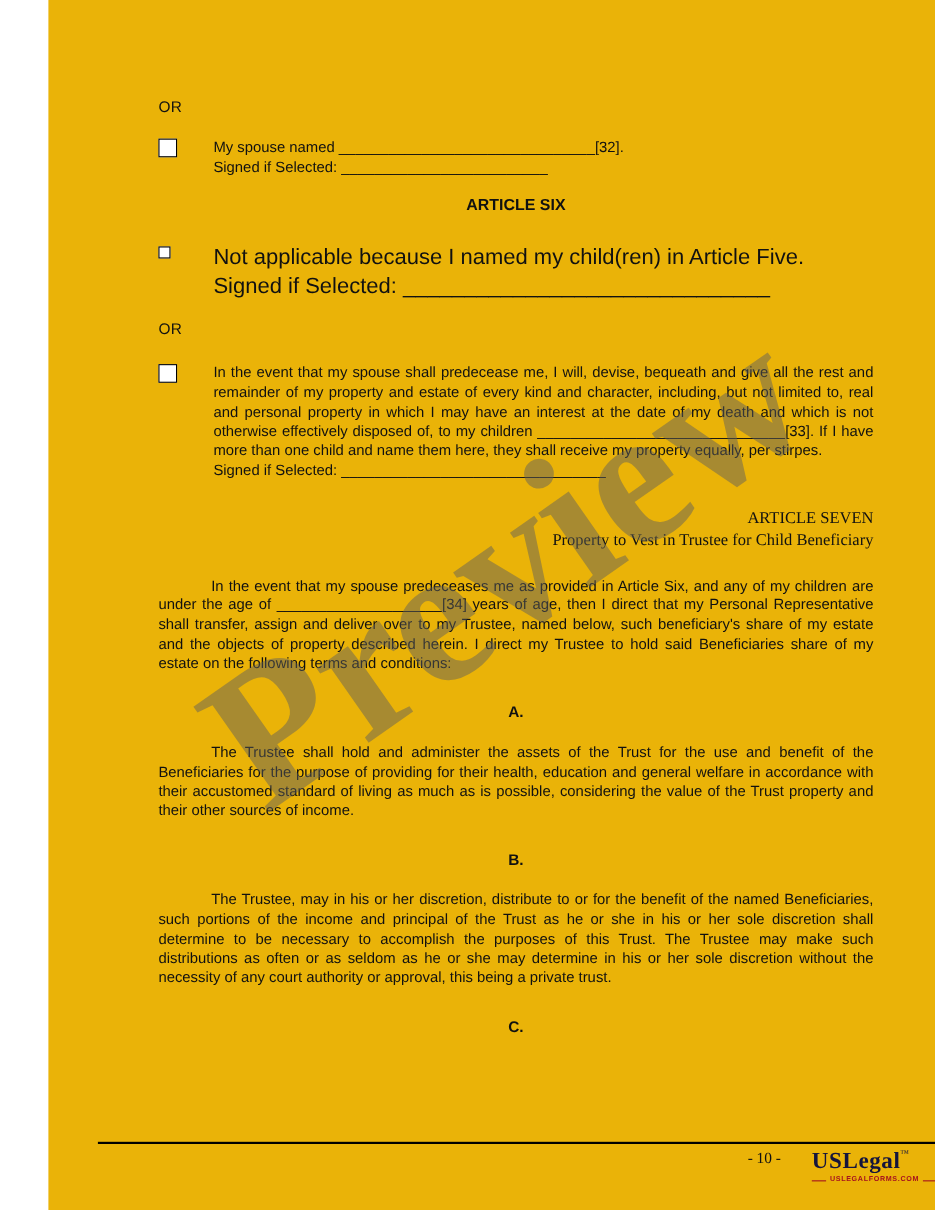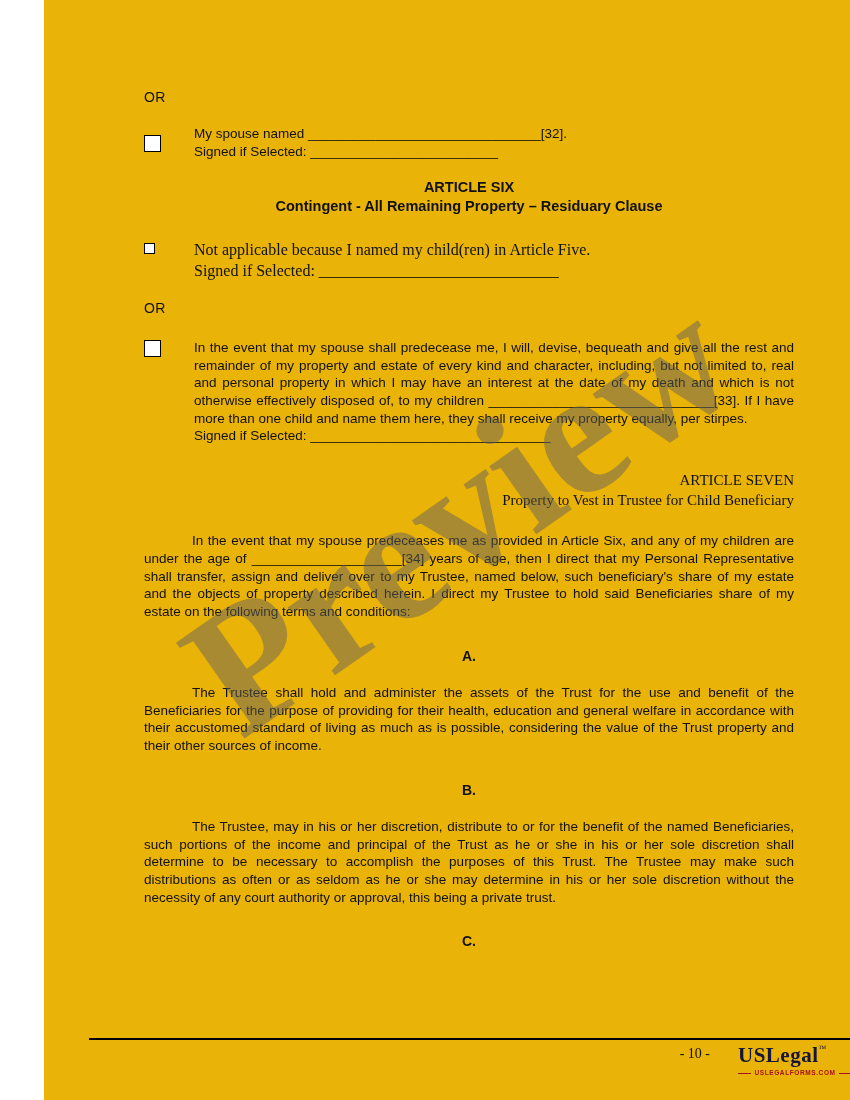--- a/index.html
+++ b/index.html
@@ -25,29 +25,29 @@
     width: 15px; height: 15px;
     border: 1.8px solid #000;
     margin-top: 1px;
     background: #fff;
   }
   .checkbox.small { width: 9px; height: 9px; border: 1.2px solid #000; margin-top: 3px; }
   .check-body { margin-left: 33px; flex: 1; }
   .check-body.small-gap { margin-left: 39px; }
 
   .justify { text-align: justify; }
-  .serif { font-family: Liberation Serif, serif; font-size: 16px; }
+  .serif { font-family: Liberation Sans, sans-serif; font-size: 20px; }
 
   .heading-sans { text-align: center; font-weight: bold; font-size: 14.5px; }
   .heading-serif { text-align: right; font-weight: normal; font-family: "Liberation Serif", serif; font-size: 15px; }
 
   .para { text-align: justify; text-indent: 48px; }
   .sec-label { text-align: center; font-weight: bold; font-size: 14px; }
 
-  .mt-item1 { margin-top: 19px; align-items: center; }
+  .mt-item1 { margin-top: 19px; }
   .mt-a6title { margin-top: 17px; }
   .mt-opt1 { margin-top: 24px; }
   .mt-or2 { margin-top: 17px; }
   .mt-opt2 { margin-top: 22px; }
   .mt-a7title { margin-top: 26px; }
   .mt-intro { margin-top: 22px; }
   .mt-seclabel { margin-top: 26px; }
   .mt-secpara { margin-top: 19px; }
 
   .watermark {
@@ -102,21 +102,20 @@
 
     <div class="check-item mt-item1">
       <div class="checkbox"></div>
       <div class="check-body">
         <div>My spouse named _______________________________[32].</div>
         <div>Signed if Selected: _________________________</div>
       </div>
     </div>
 
     <div class="heading-sans mt-a6title">ARTICLE SIX</div>
-    <div class="heading-sans">Contingent - All Remaining Property – Residuary Clause</div>
 
     <div class="check-item mt-opt1">
       <div class="checkbox small"></div>
       <div class="check-body small-gap serif">
         <div>Not applicable because I named my child(ren) in Article Five.</div>
         <div>Signed if Selected: ______________________________</div>
       </div>
     </div>
 
     <div class="or-label mt-or2">OR</div>

